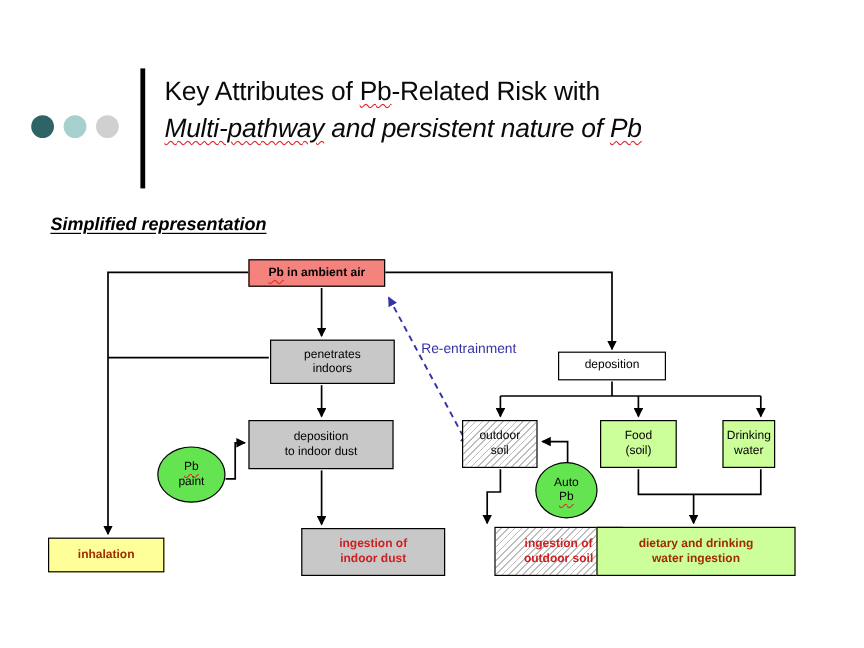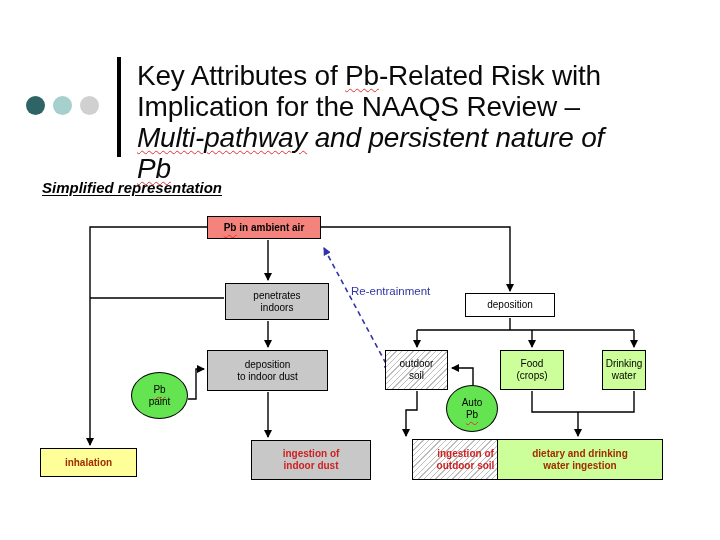--- a/index.html
+++ b/index.html
@@ -8,21 +8,21 @@
     font-family:"Liberation Sans","DejaVu Sans",sans-serif;color:#000;
   }
   
   .dot{position:absolute;width:19px;height:19px;border-radius:50%;top:96px;}
   #dot1{left:26px;background:#2F6466;}
   #dot2{left:53px;background:#A6CFCE;}
   #dot3{left:80px;background:#D0D0D0;}
   #tbar{position:absolute;left:117px;top:57px;width:4px;height:100px;background:#000;}
   #title{
     position:absolute;left:137px;top:60px;width:480px;
-    font-size:28px;line-height:31px;color:#0a0a0a;letter-spacing:-0.2px;
+    font-size:22px;line-height:31px;color:#0a0a0a;letter-spacing:-0.2px;
   }
   .ital{font-style:italic;}
   .sq{
     text-decoration-line:underline;text-decoration-style:wavy;
     text-decoration-color:#E03232;text-decoration-thickness:1px;
     text-underline-offset:3px;
   }
   #subtitle{
     position:absolute;left:42px;top:179px;
     font-size:15px;font-weight:bold;font-style:italic;
@@ -67,21 +67,20 @@
 
 <div id="slide">
 
   <div class="dot" id="dot1"></div>
   <div class="dot" id="dot2"></div>
   <div class="dot" id="dot3"></div>
   <div id="tbar"></div>
 
   <div id="title">
     <div><span>Key Attributes of </span><span class="sq">Pb</span><span>-Related Risk with</span></div>
-    <div><span>Implication for the NAAQS Review –</span></div>
     <div class="ital"><span class="sq">Multi-pathway</span><span> and persistent nature of </span><span class="sq">Pb</span></div>
   </div>
 
   <div id="subtitle">Simplified representation</div>
 
   <svg id="wires" width="720" height="540" viewBox="0 0 720 540">
     <defs>
       <marker id="arr" viewBox="0 0 8 8" refX="7" refY="4" markerWidth="8" markerHeight="8" markerUnits="userSpaceOnUse" orient="auto-start-reverse">
         <path d="M0 0 L8 4 L0 8 Z" fill="#000"></path>
       </marker>
@@ -134,21 +133,21 @@
     <div>paint</div>
   </div>
 
   <div class="node hatch" id="n-outdoor-soil">
     <div>outdoor</div>
     <div>soil</div>
   </div>
 
   <div class="node lgreen" id="n-food">
     <div>Food</div>
-    <div>(crops)</div>
+    <div>(soil)</div>
   </div>
 
   <div class="node lgreen" id="n-drinking">
     <div>Drinking</div>
     <div>water</div>
   </div>
 
   <div class="node ellipse bgreen" id="n-auto-pb">
     <div>Auto</div>
     <div><span class="sq">Pb</span></div>

